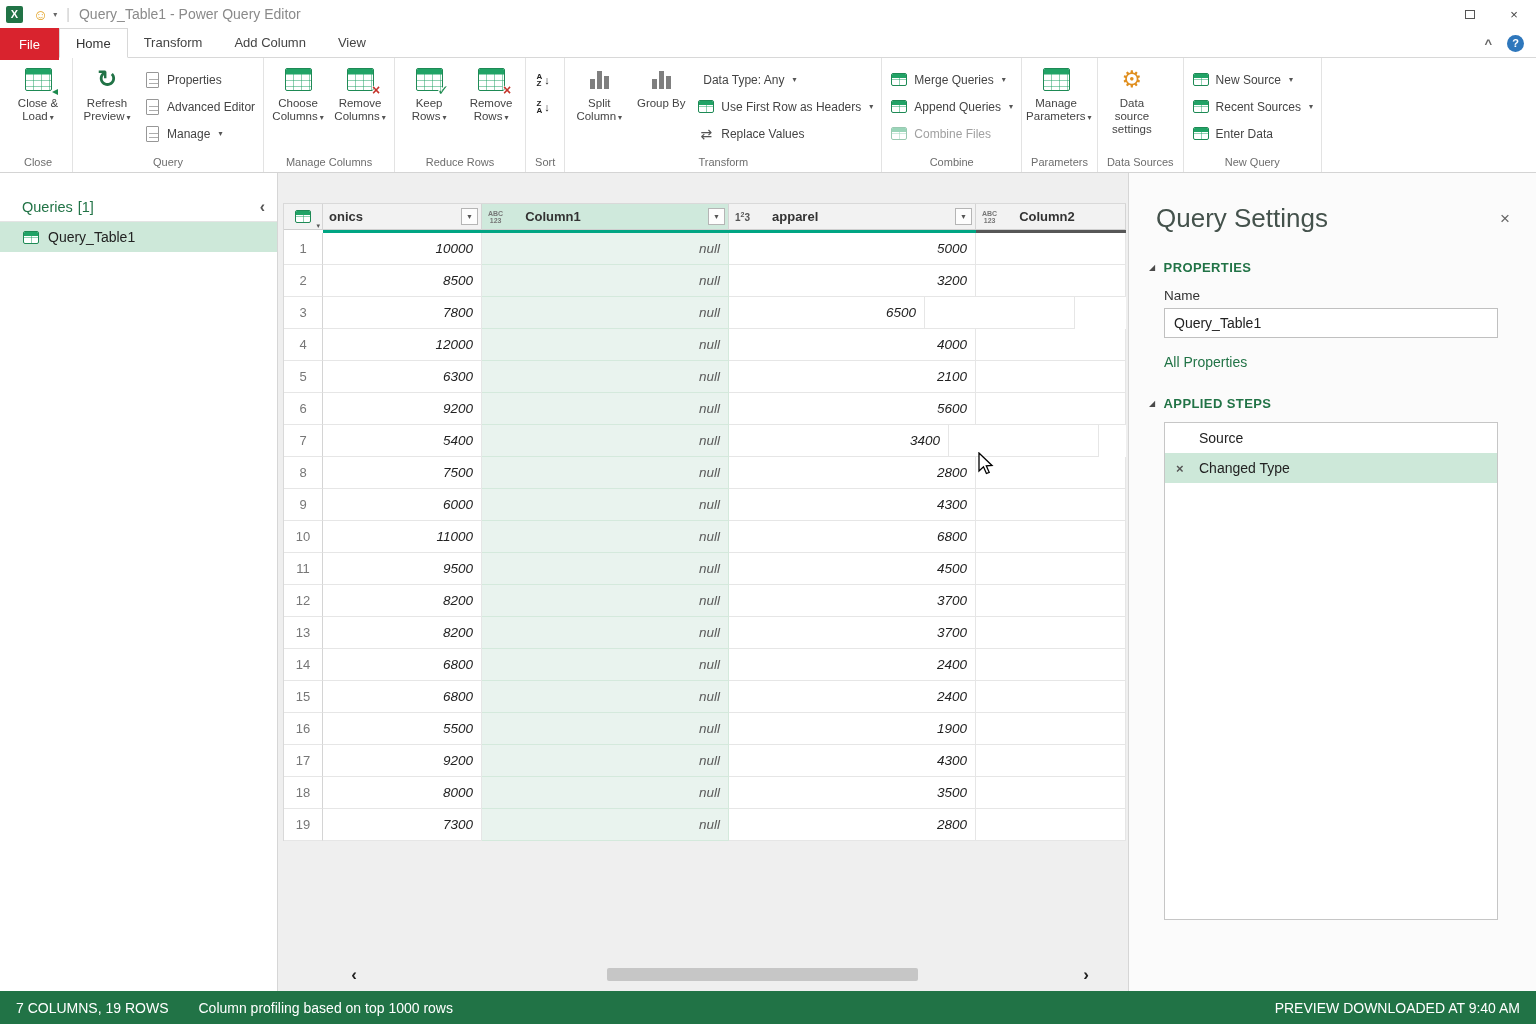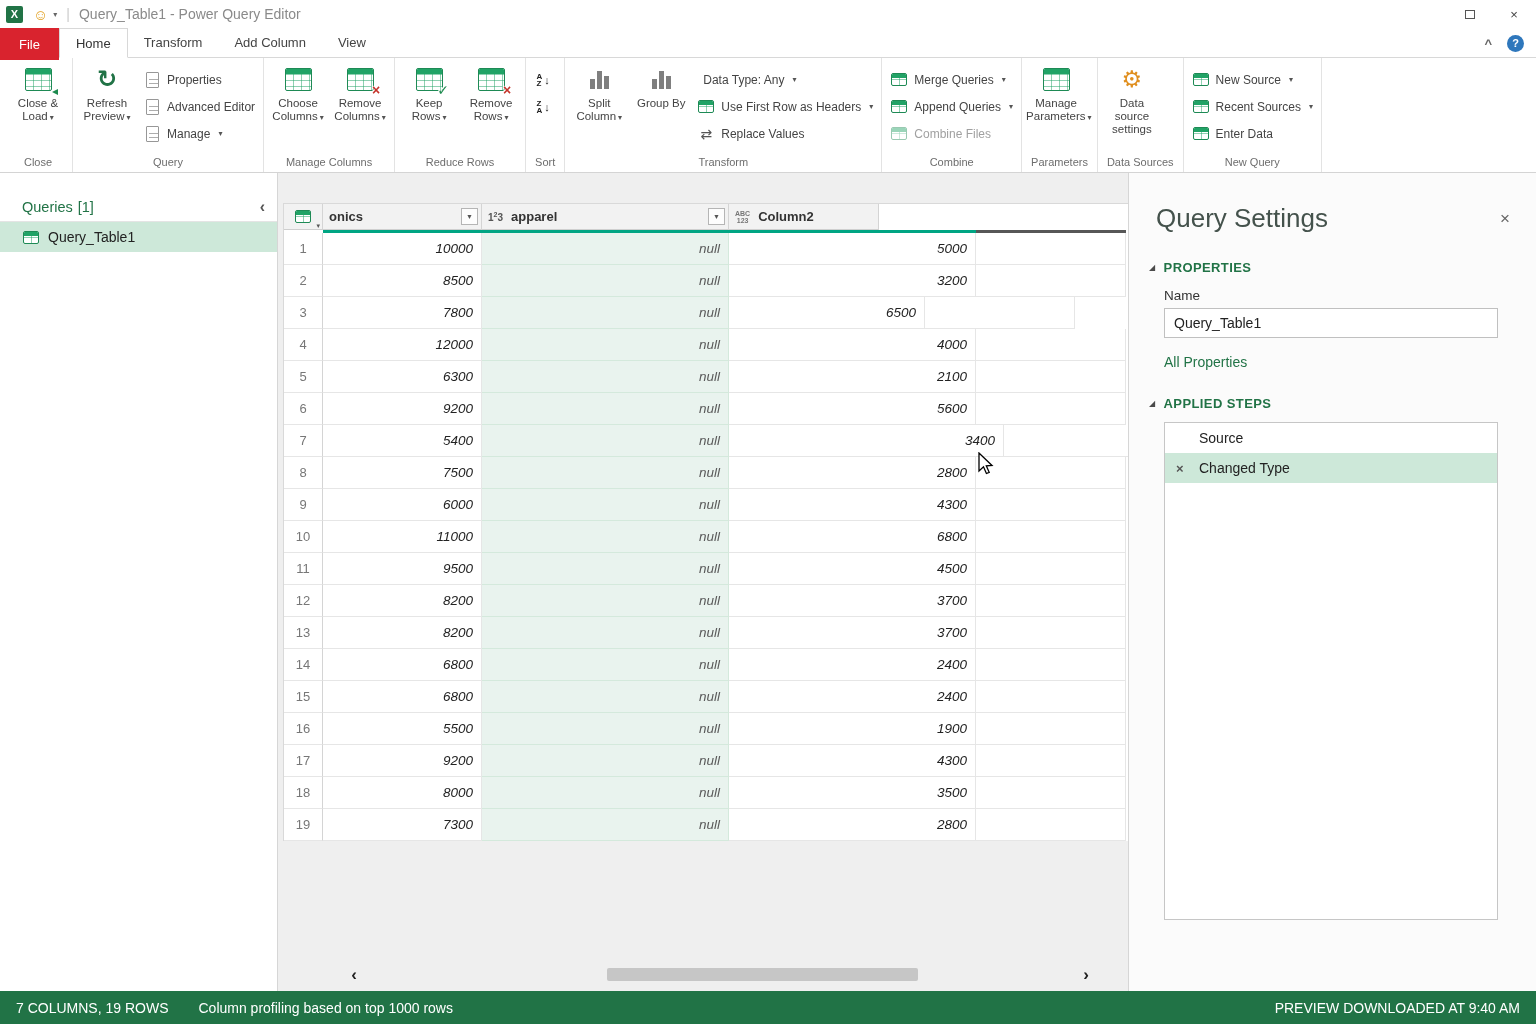--- a/index.html
+++ b/index.html
@@ -80,21 +80,21 @@
 
   
   .gridarea{position:relative;flex:1;background:#efefef;overflow:hidden}
   .gridtable{position:absolute;left:5px;top:30px;background:#fff;border-left:1px solid #d9d9d9;border-top:1px solid #d9d9d9}
   .grow{display:flex}
   .grow.body{height:32px;line-height:31px}
   .ghead{height:26px}
   .gcell{flex:0 0 auto}
   .corner{width:39px;background:#f2f2f2;display:flex;align-items:center;justify-content:center;border-right:1px solid #d4d4d4;border-bottom:1px solid #cfcfcf;position:relative}
   .corner .cchev{position:absolute;right:2px;bottom:-1px;font-size:7px;color:#555}
-  .hcell{display:flex;align-items:center;gap:8px;padding:0 3px 0 6px;background:#f2f2f2;border-right:1px solid #d4d4d4;border-bottom:1px solid #cfcfcf;font-weight:bold;font-size:13px;color:#333;overflow:hidden}
+  .hcell{display:flex;align-items:center;gap:22px;padding:0 3px 0 6px;background:#f2f2f2;border-right:1px solid #d4d4d4;border-bottom:1px solid #cfcfcf;font-weight:bold;font-size:13px;color:#333;overflow:hidden}
   .hcell.sel{background:var(--sel-header,#cfe9dc)}
   .htext{white-space:nowrap;overflow:hidden}
   .filterbtn{margin-left:auto;width:17px;height:17px;border:1px solid #b5b5b5;background:#fdfdfd;display:flex;align-items:center;justify-content:center;font-size:7px;color:#555;flex:0 0 auto}
   .tico{display:flex;flex-direction:column;align-items:center;font-weight:bold;color:#777;line-height:7px;font-size:7px;flex:0 0 auto}
   .tico.num{font-size:10px;line-height:10px;color:#555}
   .tico.num sup{font-size:7px}
   .qbar{display:flex;height:3px}
   .qseg{display:block;height:3px}
   .qseg.rn{width:39px;background:#fff}
   .qseg.teal{background:var(--quality-teal,#00a583)}
@@ -463,20 +463,28 @@
                   <i></i>
                   <u></u>
                 </span>
               </span>
               <span class="cchev">▾</span>
             </div>
             <div class="gcell hcell" style="width: 159px;">
               <span class="htext">onics</span>
               <span class="filterbtn">▼</span>
             </div>
+            <div class="gcell hcell sel" style="width: 247px;">
+              <span class="tico">
+                <span>ABC</span>
+                <span>123</span>
+              </span>
+              <span class="htext">Column1</span>
+              <span class="filterbtn">▼</span>
+            </div>
             <div class="gcell hcell" style="width: 247px;">
               <span class="tico num">
                 <span><span>1</span><sup>2</sup><span>3</span></span>
               </span>
               <span class="htext">apparel</span>
               <span class="filterbtn">▼</span>
             </div>
             <div class="gcell hcell" style="width: 150px;">
               <span class="tico">
                 <span>ABC</span>
@@ -531,21 +539,21 @@
             <div class="gcell rncell">6</div>
             <div class="gcell dcell" style="width: 159px;">9200</div>
             <div class="gcell dcell sel nullv" style="width: 247px;">null</div>
             <div class="gcell dcell" style="width: 247px;">5600</div>
             <div class="gcell dcell" style="width: 150px;"></div>
           </div>
           <div class="grow body">
             <div class="gcell rncell">7</div>
             <div class="gcell dcell" style="width: 159px;">5400</div>
             <div class="gcell dcell sel nullv" style="width: 247px;">null</div>
-            <div class="gcell dcell" style="width: 275px;">3400</div>
+            <div class="gcell dcell" style="width: 220px;">3400</div>
             <div class="gcell dcell" style="width: 150px;"></div>
           </div>
           <div class="grow body">
             <div class="gcell rncell">8</div>
             <div class="gcell dcell" style="width: 159px;">7500</div>
             <div class="gcell dcell sel nullv" style="width: 247px;">null</div>
             <div class="gcell dcell" style="width: 247px;">2800</div>
             <div class="gcell dcell" style="width: 150px;"></div>
           </div>
           <div class="grow body">

